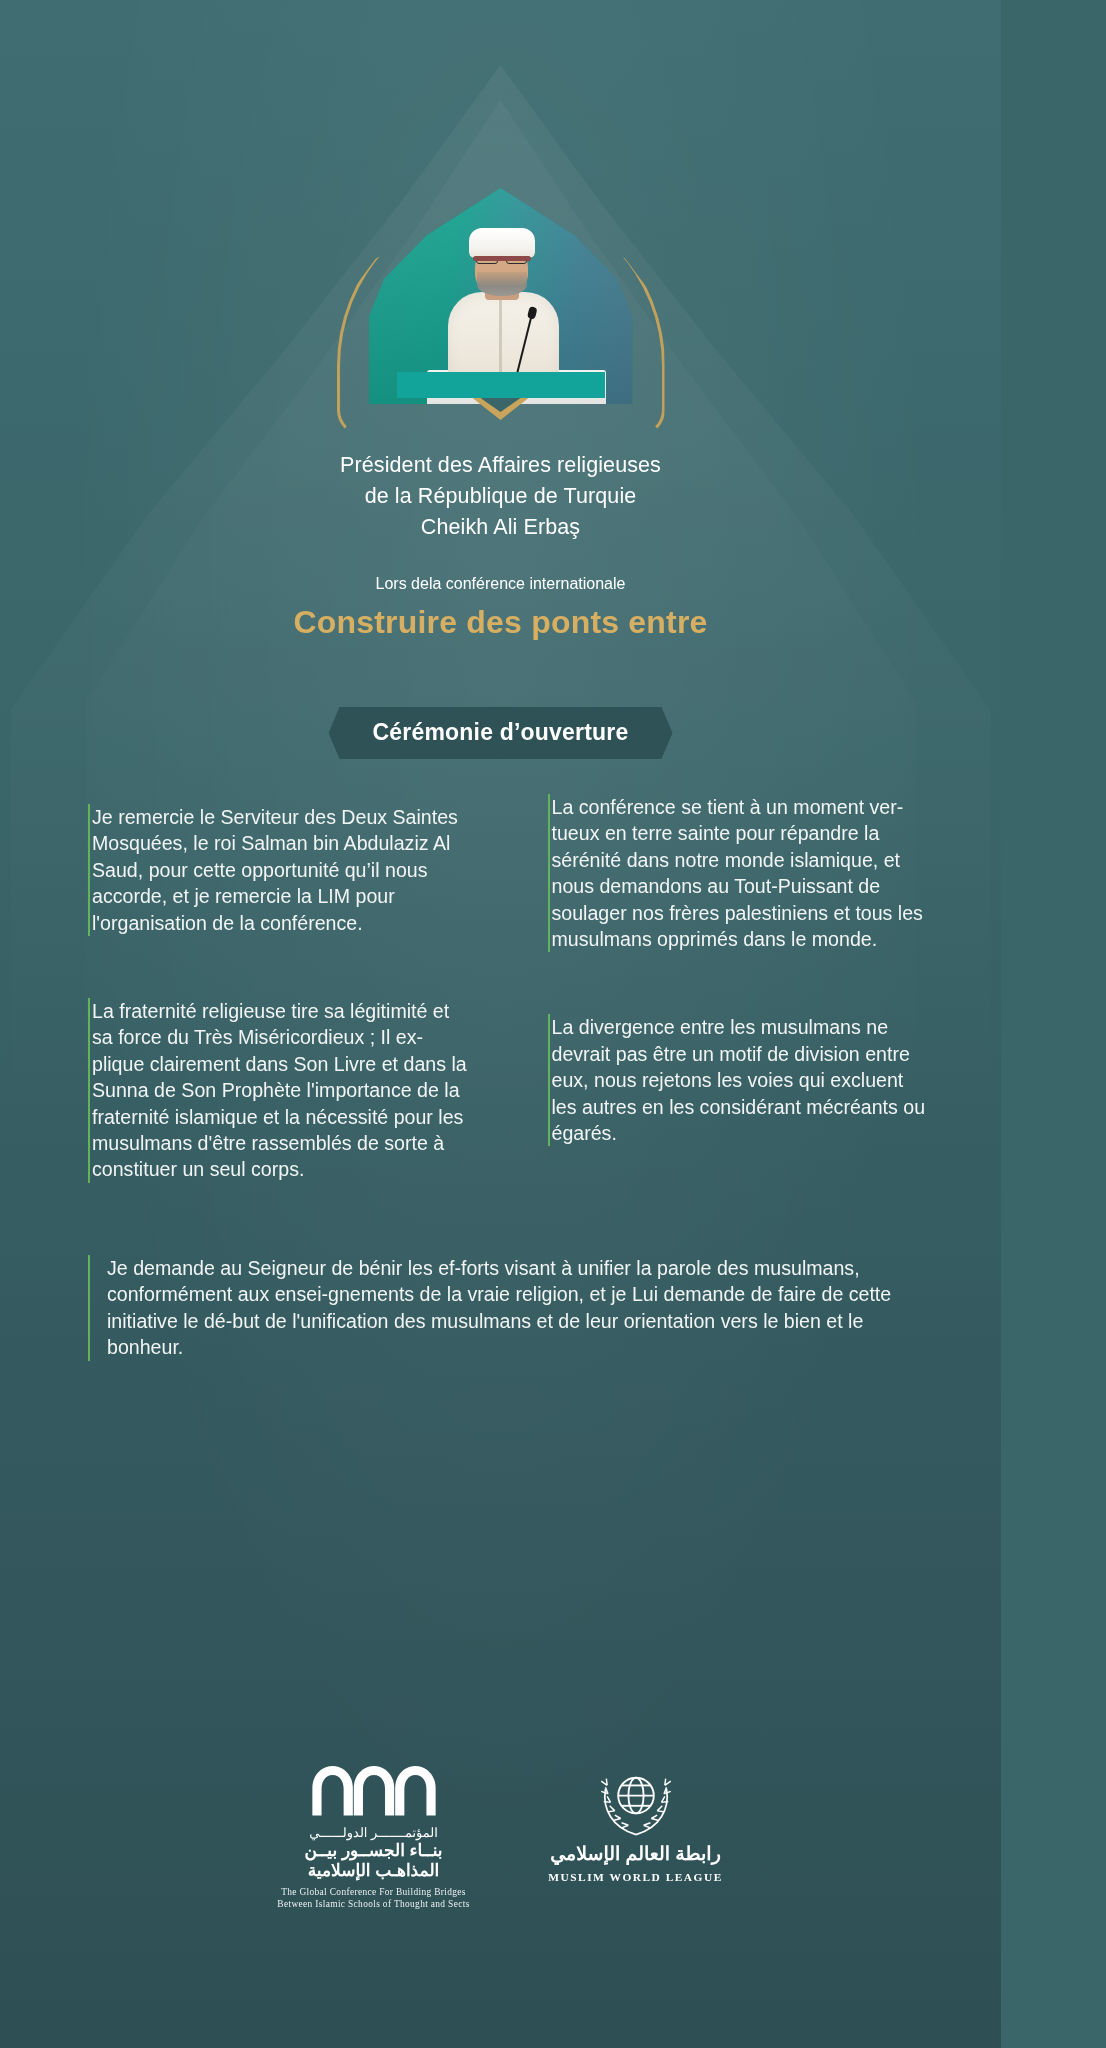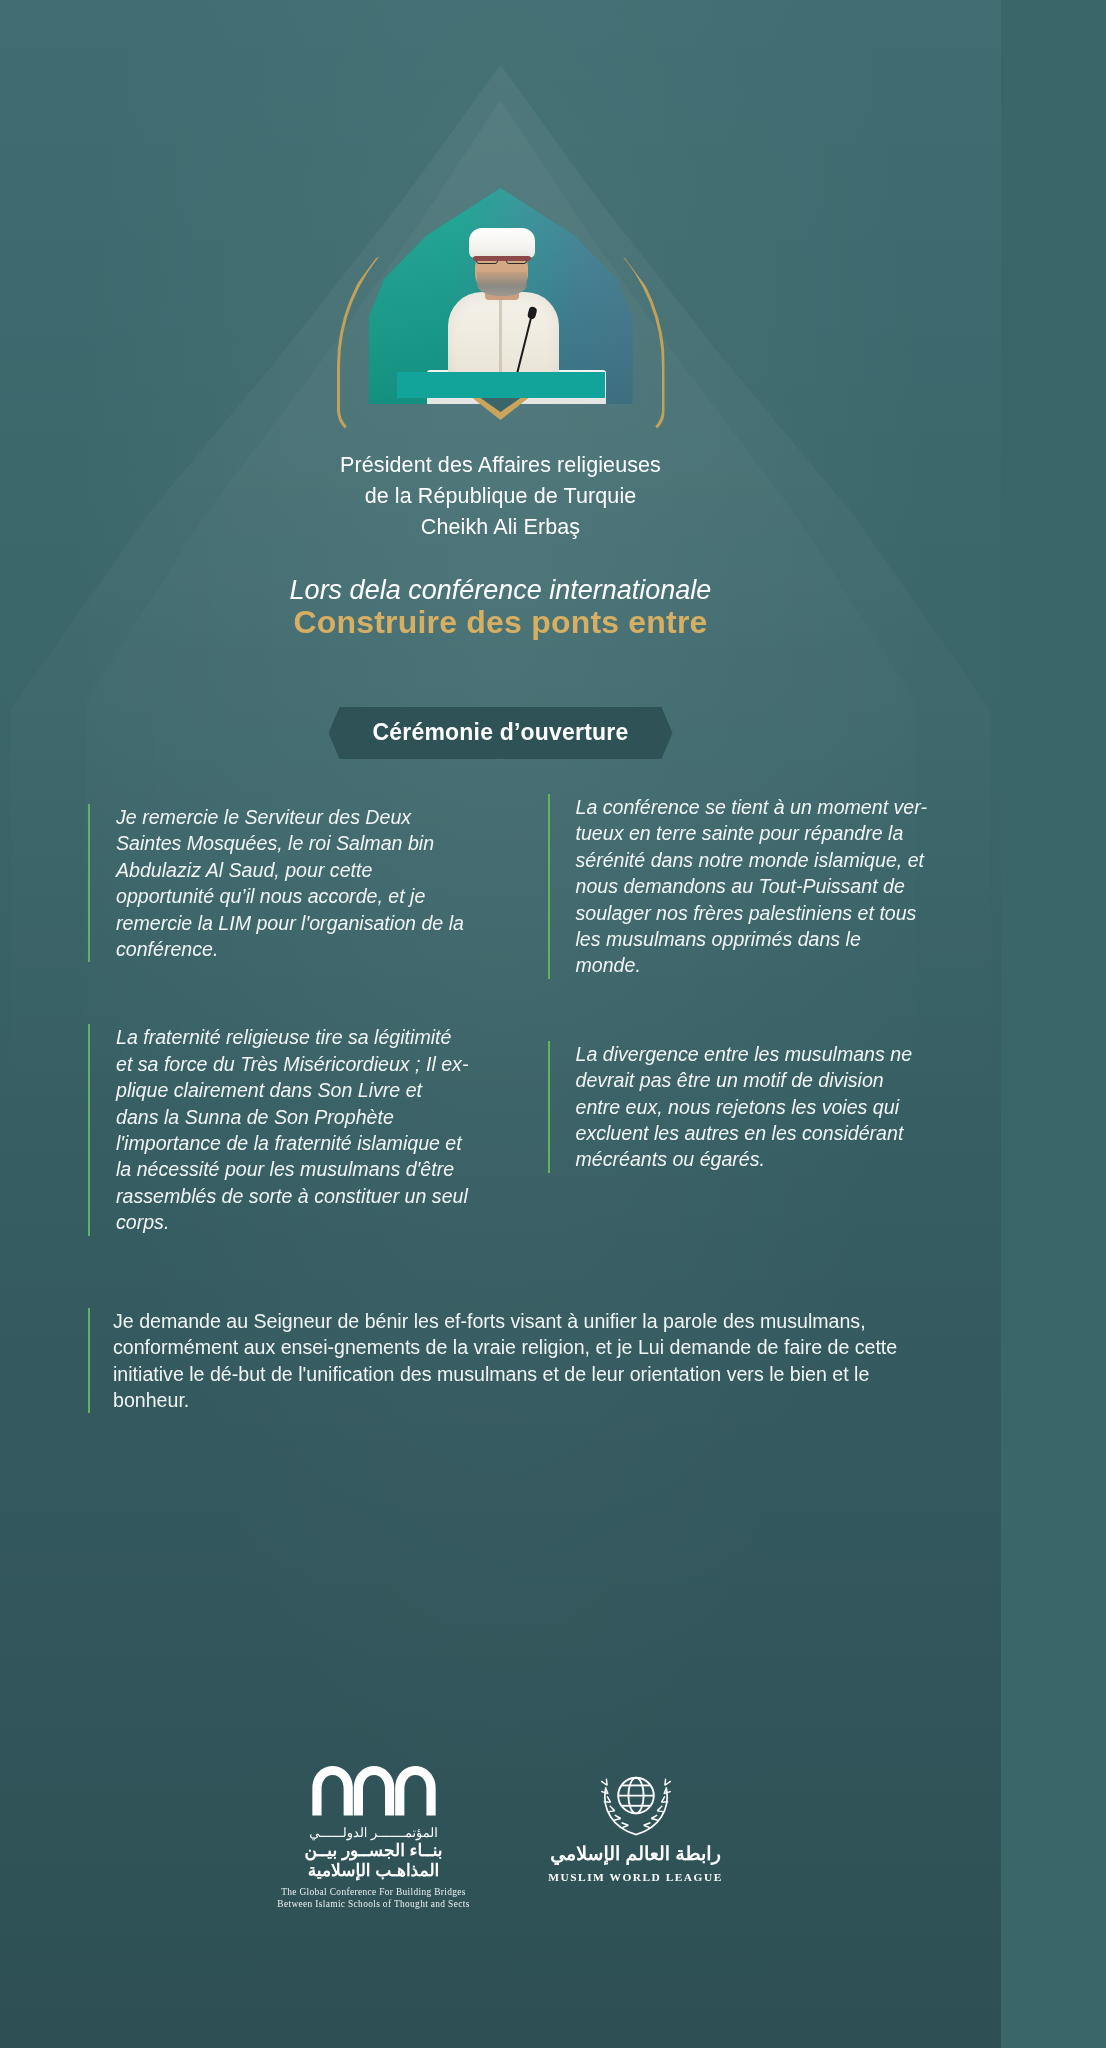--- a/index.html
+++ b/index.html
@@ -171,22 +171,21 @@
     text-align:center;
     color:#62b45c;
     font-size:33px;
     font-weight:bold;
     letter-spacing:0.3px;
   }
   .conf-line{
     position:absolute; left:0; right:0; top:575px;
     text-align:center;
     color:#ffffff;
-    font-size:27px;
-    font-style:italic;
+    font-size:16px;
   }
   .big-title{
     position:absolute; left:0; right:0; top:602px;
     text-align:center;
     color:#d7af62;
     font-size:32px;
     font-weight:bold;
     line-height:41px;
     letter-spacing:0.2px;
   }
@@ -206,33 +205,32 @@
 
   
   .quotes{
     position:absolute;
     left:88px; right:72px; top:790px;
   }
   .qrow{ display:flex; gap:78px; }
   .qcol{ flex:1 1 0; min-width:0; }
   .quote{
     border-left:2.5px solid #62b45c;
-    padding-left:26px;
+    padding-left:2px;
     color:#f2f5f4;
     font-size:19.6px;
     line-height:26.4px;
-    font-style:italic;
   }
   .q-r1-l{ margin-top:14px; }
   .q-r1-r{ margin-top:4px; }
   .q-r2{ margin-top:62px; }
   .qfull{
     margin-top:72px;
     border-left:2.5px solid #62b45c;
-    padding-left:23px;
+    padding-left:17px;
     color:#f2f5f4;
     font-size:19.6px;
     line-height:26.4px;
   }
 
   
   .logos{
     position:absolute;
     left:0; right:0; top:1760px;
     display:flex; justify-content:center; align-items:flex-start; gap:54px;

